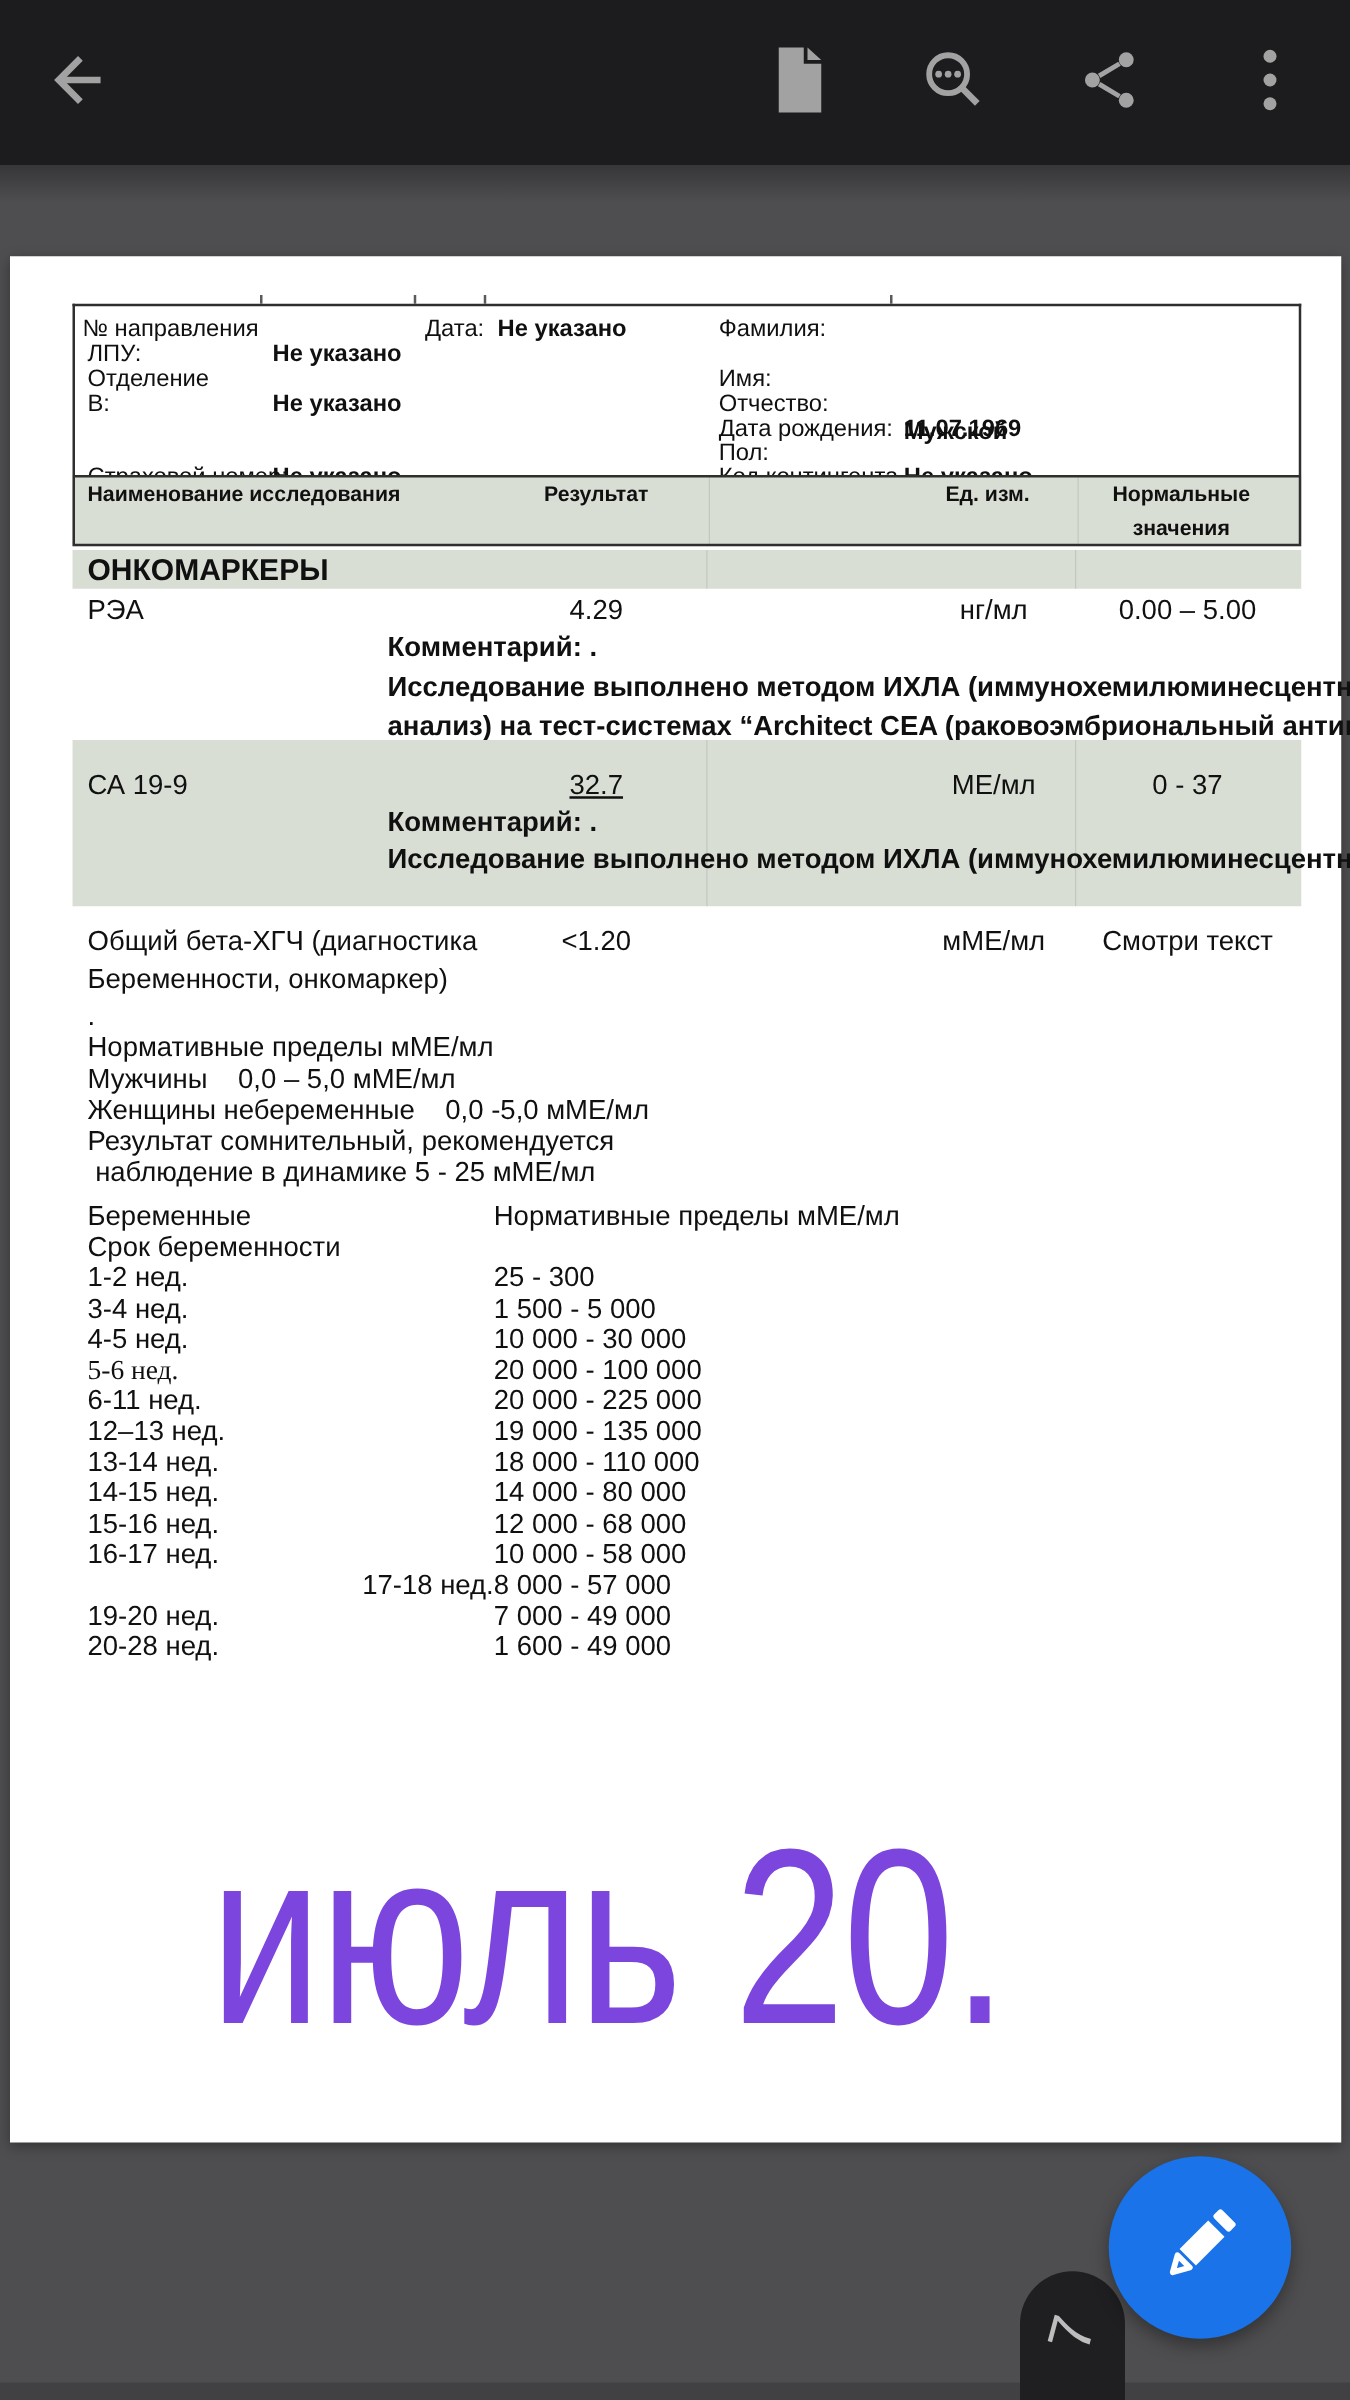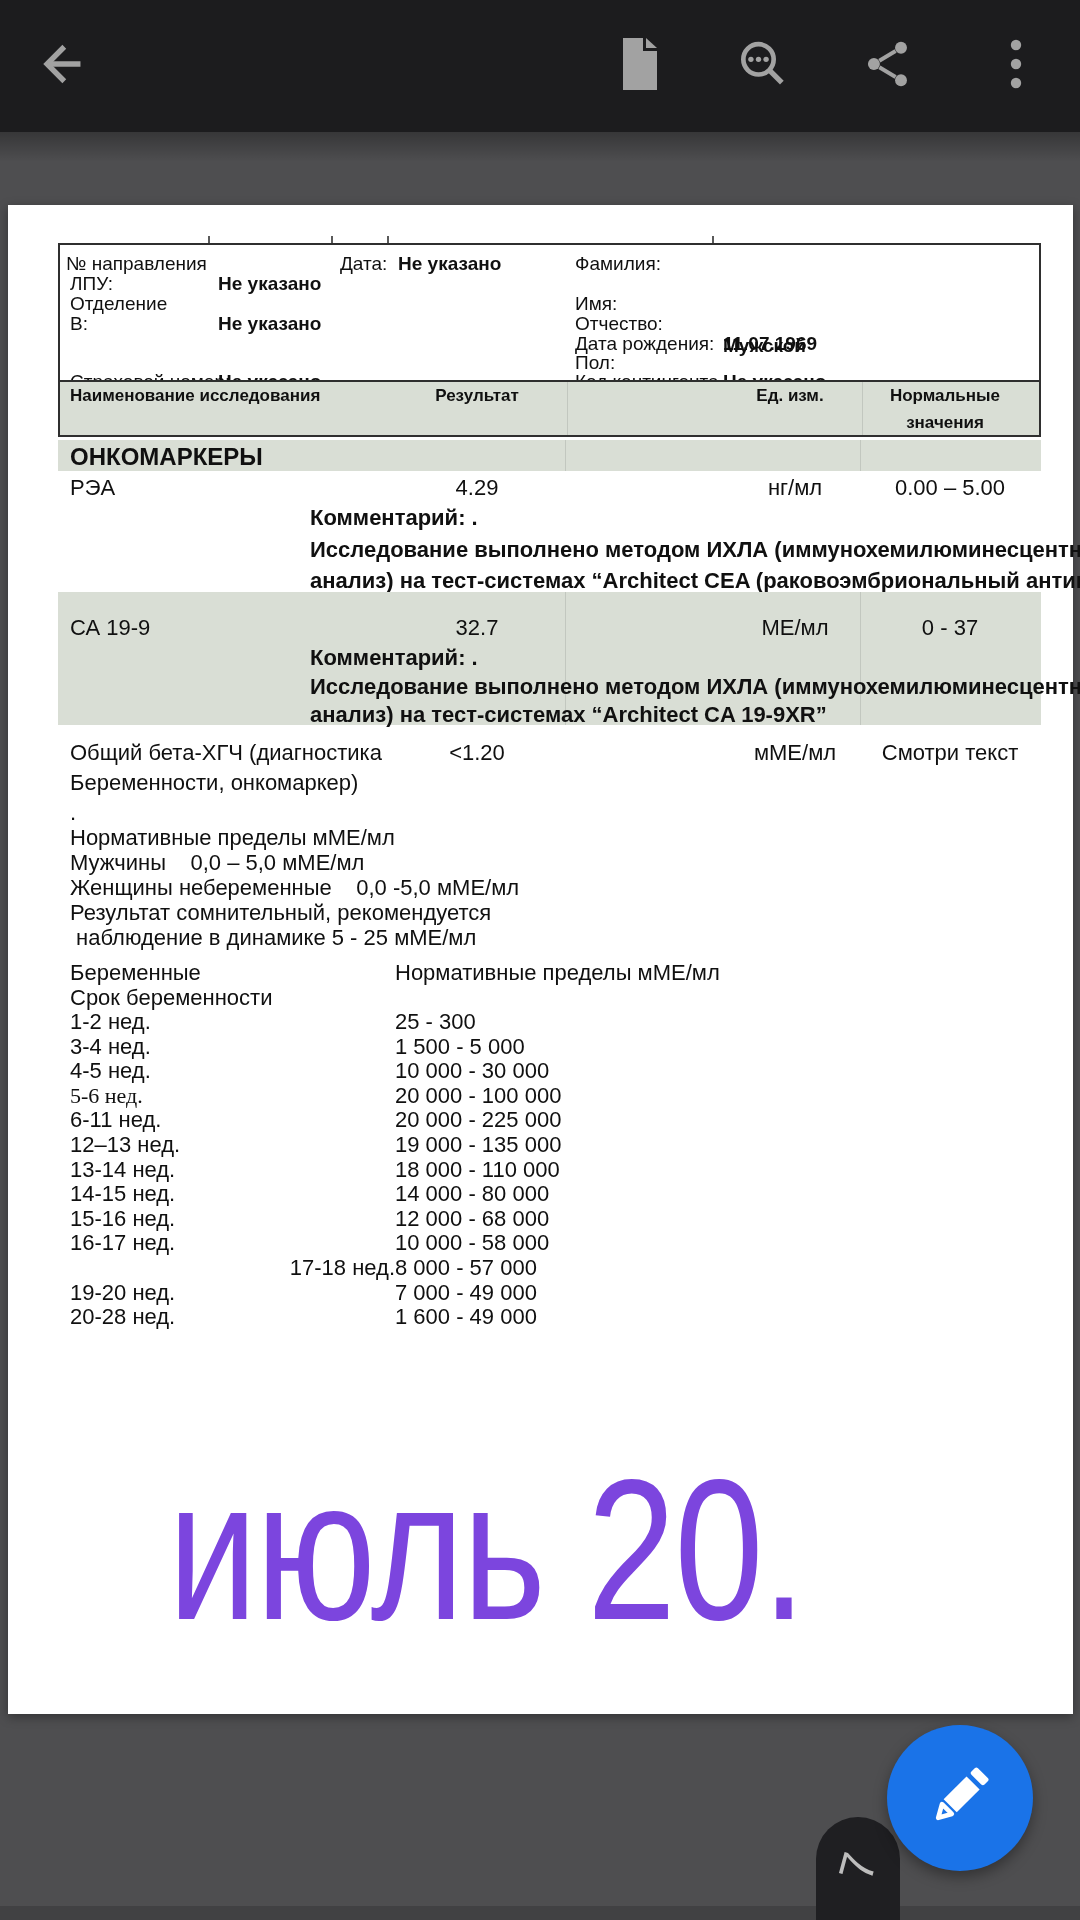--- a/index.html
+++ b/index.html
@@ -151,26 +151,25 @@
     <div class="line cx" style="left:942px;top:272px;">0.00 – 5.00</div>
     <div class="line b" style="left:302px;top:302px;">Комментарий: .</div>
     <div class="line b" style="left:302px;top:334px;">Исследование выполнено методом ИХЛА (иммунохемилюминесцентный</div>
     <div class="line b" style="left:302px;top:365px;">анализ) на тест-системах “Architect CEA (раковоэмбриональный антиген)”</div>
 
     <div class="band ca-band">
       <div class="vsep" style="left:507px;"></div>
       <div class="vsep" style="left:802px;"></div>
     </div>
     <div class="line" style="left:62px;top:412px;">СА 19-9</div>
-    <div class="line cx" style="left:469px;top:412px;">32.7</div>
+    <div class="line cx" style="left:469px;top:412px;text-decoration:underline;">32.7</div>
     <div class="line cx" style="left:787px;top:412px;">МЕ/мл</div>
     <div class="line cx" style="left:942px;top:412px;">0 - 37</div>
     <div class="line b" style="left:302px;top:442px;">Комментарий: .</div>
     <div class="line b" style="left:302px;top:471px;">Исследование выполнено методом ИХЛА (иммунохемилюминесцентный</div>
-    <div class="line b" style="left:302px;top:499px;">анализ) на тест-системах “Architect CA 19-9XR”</div>
 
     <div class="line" style="left:62px;top:537px;">Общий бета-ХГЧ (диагностика</div>
     <div class="line cx" style="left:469px;top:537px;">&lt;1.20</div>
     <div class="line cx" style="left:787px;top:537px;">мМЕ/мл</div>
     <div class="line cx" style="left:942px;top:537px;">Смотри текст</div>
     <div class="line" style="left:62px;top:567px;">Беременности, онкомаркер)</div>
     <div id="hcg-notes">
         <div class="line" style="left: 62px; top: 597px;">.</div>
         <div class="line" style="left: 62px; top: 622px;">Нормативные пределы мМЕ/мл</div>
         <div class="line" style="left: 62px; top: 647px;">Мужчины    0,0 – 5,0 мМЕ/мл</div>

